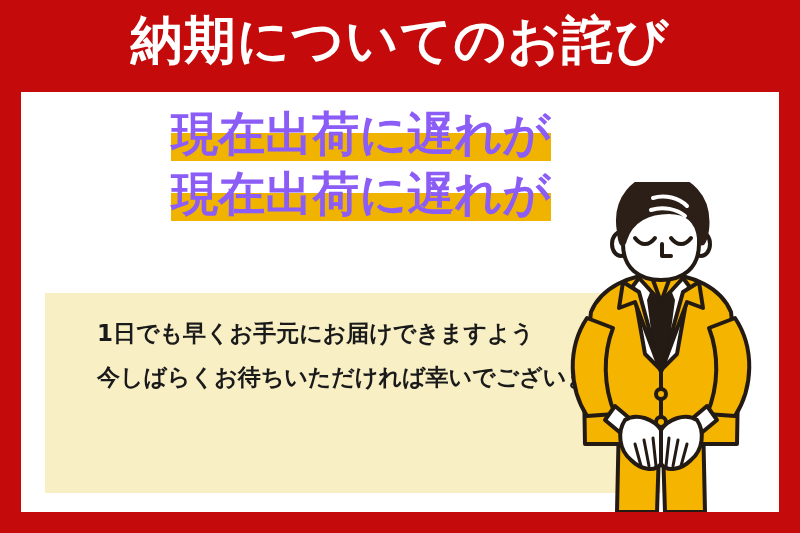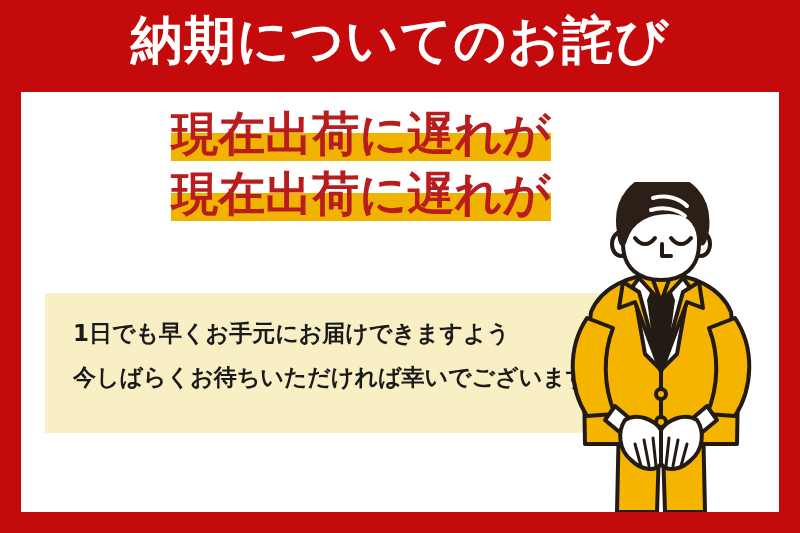--- a/index.html
+++ b/index.html
@@ -61,21 +61,21 @@
     left: 0;
     top: 14px;
     width: 680px;
     text-align: center;
   }
   .headline-line {
     position: relative;
     display: inline-block;
     font-size: 47px;
     font-weight: bold;
-    color: #b91c1c;
+    color: #8b5cf6;
     line-height: 56px;
     letter-spacing: 0px;
     white-space: nowrap;
     font-family: "DejaVu Sans", "Liberation Sans", sans-serif;
     text-align: right;
   }
   .headline-line .hl-text {
     position: relative;
     z-index: 2;
   }
@@ -91,24 +91,24 @@
   .headline-row-2 {
     margin-top: 4px;
   }
 
   
   .message-box {
     position: absolute;
     left: 24px;
     top: 201px;
     width: 616px;
-    height: 140px;
+    height: 200px;
     background: #f8efc5;
     box-sizing: border-box;
-    padding: 18px 0 0 28px;
+    padding: 18px 0 0 52px;
   }
   .message-line {
     font-size: 23px;
     font-weight: bold;
     color: #1a1a1a;
     line-height: 44px;
     white-space: nowrap;
     letter-spacing: 0px;
     font-family: "DejaVu Sans", "Liberation Sans", sans-serif;
   }

